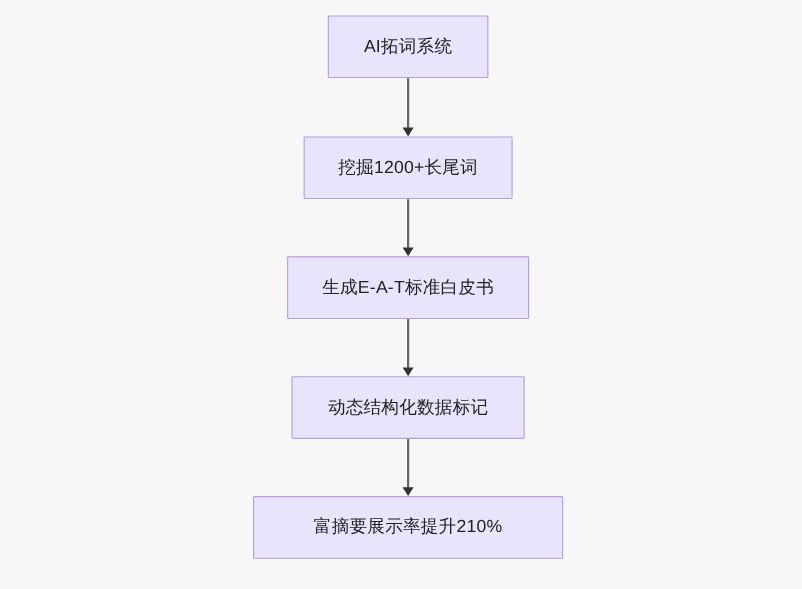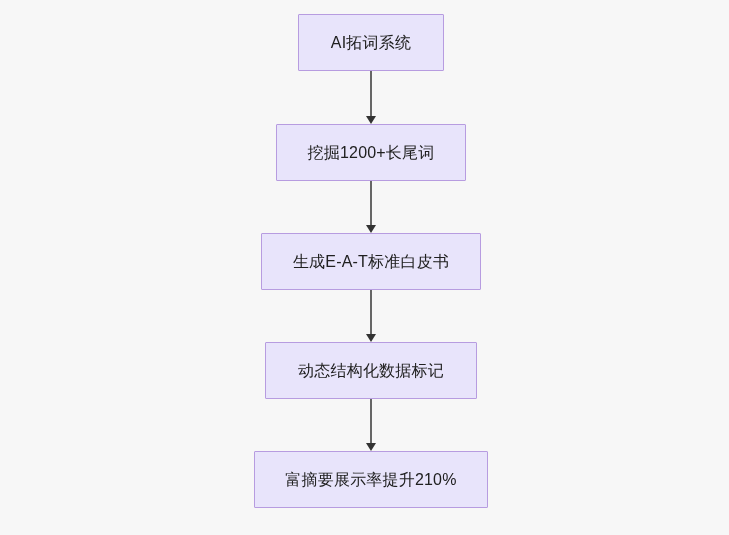--- a/index.html
+++ b/index.html
@@ -96,17 +96,17 @@
   </div>
 
   <div class="node" style="left:371px; top:342px; width:212px;">
     <span class="node-label">动态结构化数据标记</span>
   </div>
 
   <div class="node" style="left:371px; top:233px; width:220px;">
     <span class="node-label">生成E-A-T标准白皮书</span>
   </div>
 
-  <div class="node" style="left:371px; top:451px; width:234px;">
+  <div class="node" style="left:371px; top:451px; width:282px;">
     <span class="node-label">富摘要展示率提升210%</span>
   </div>
 
 </div>
 
 </body></html>

